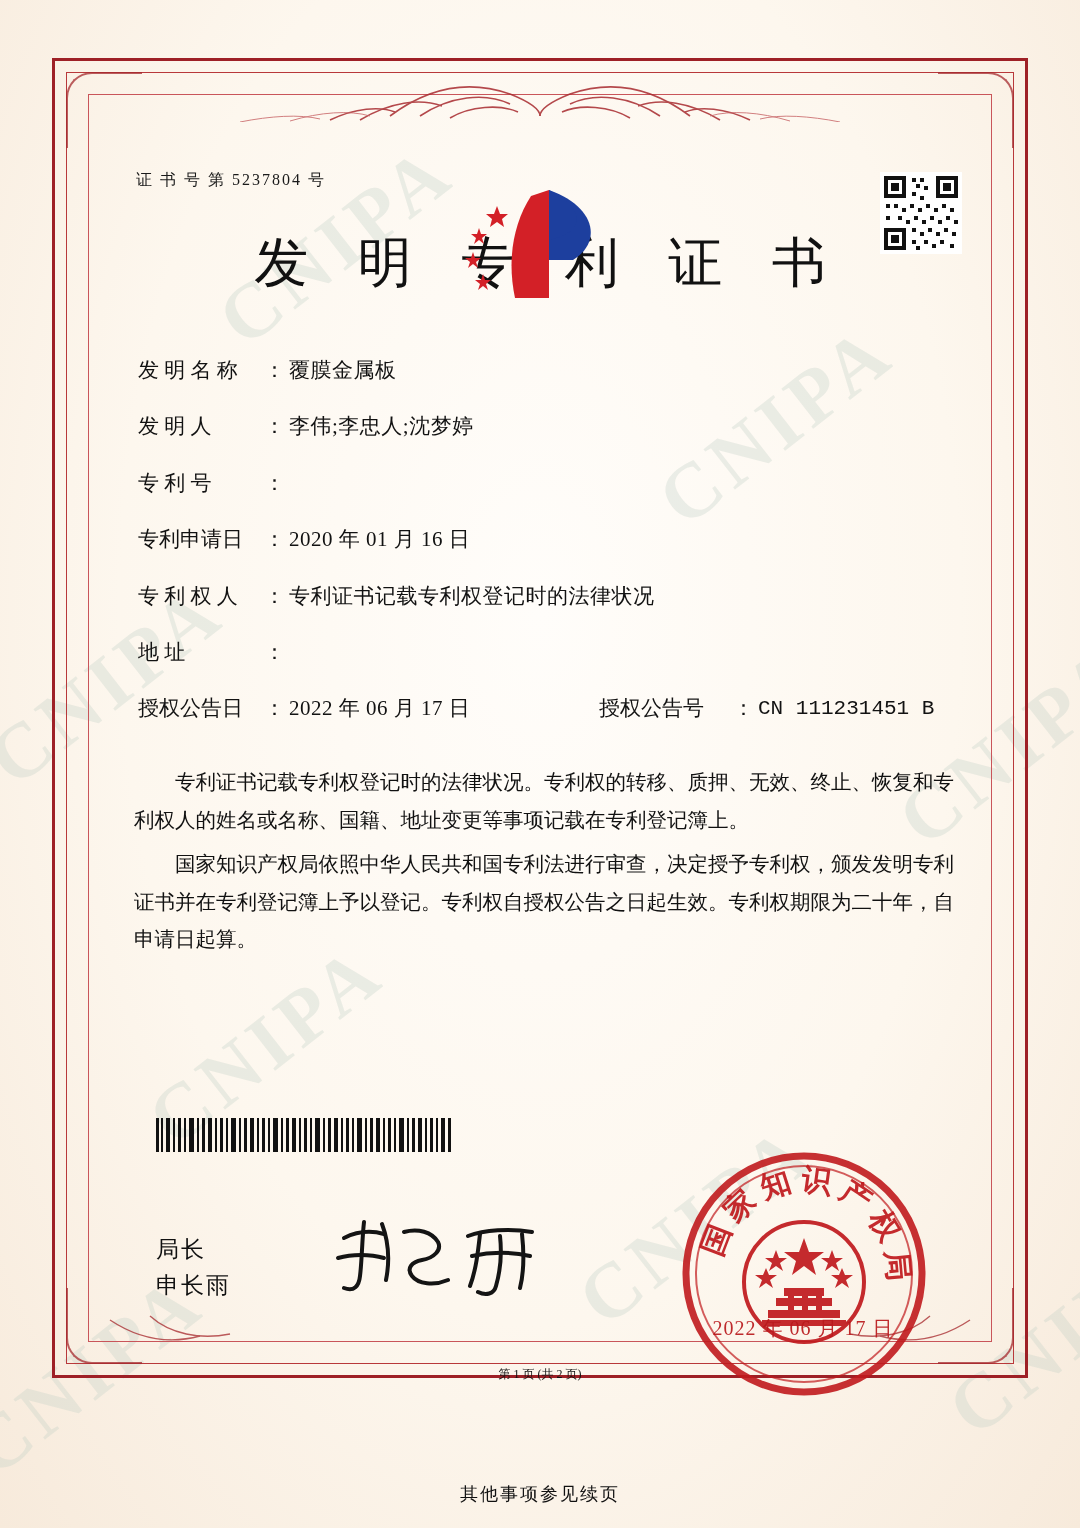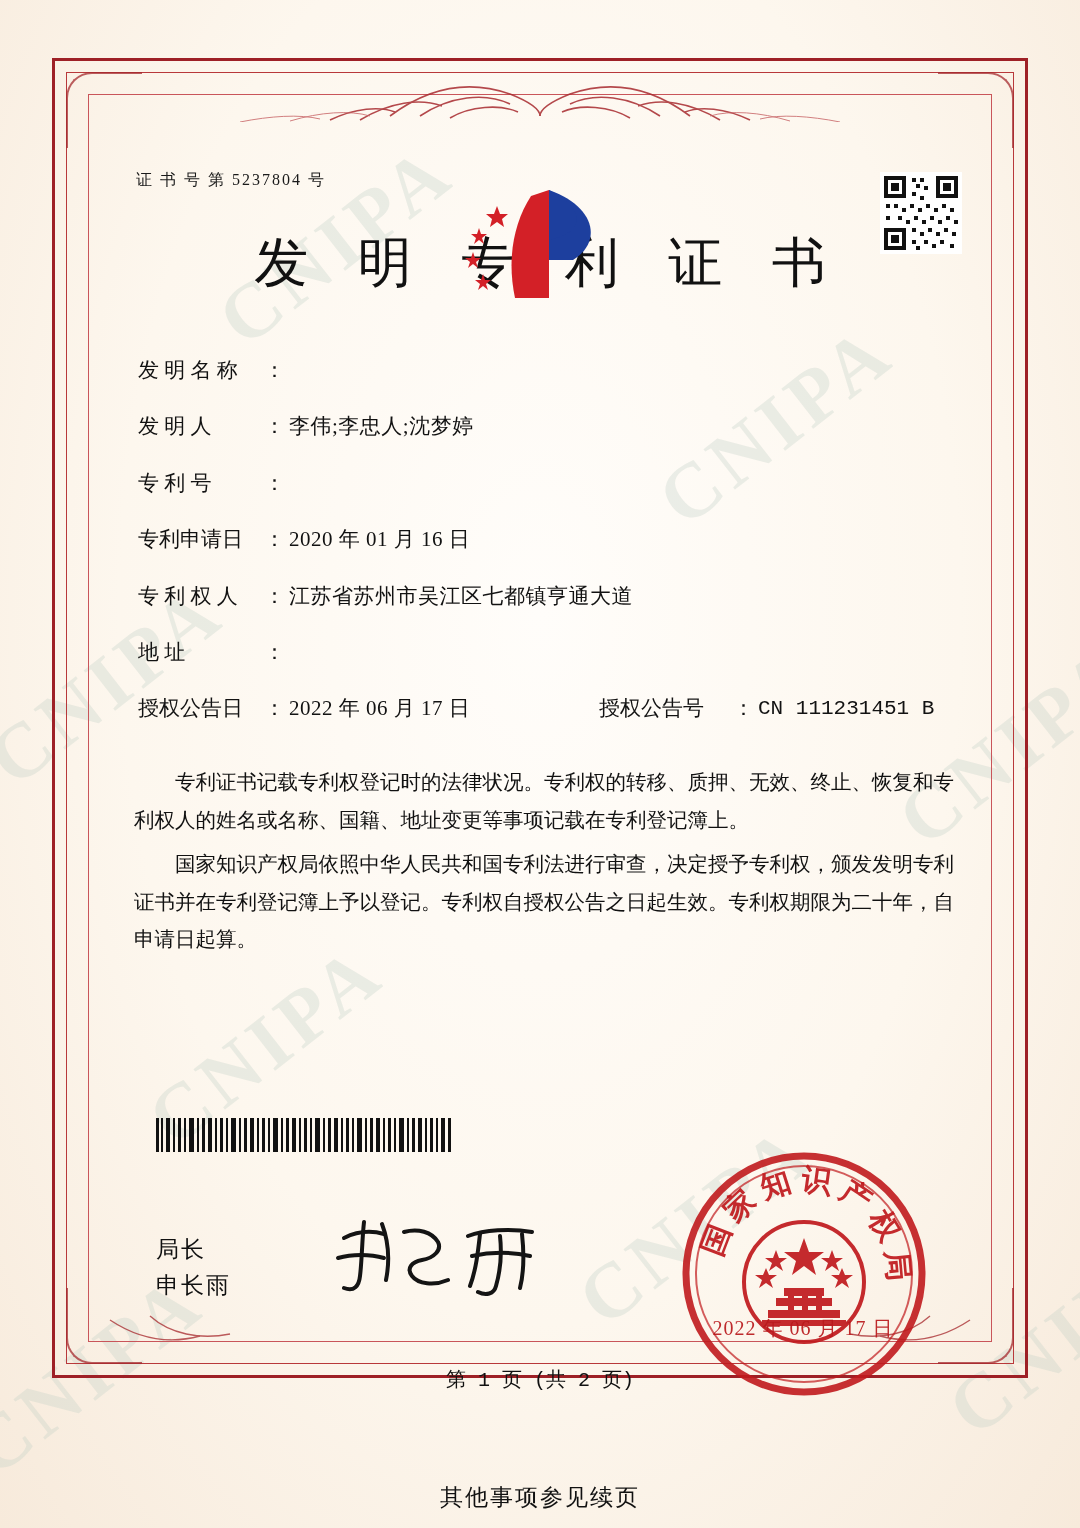--- a/index.html
+++ b/index.html
@@ -239,32 +239,31 @@
     letter-spacing: 1px;
     opacity: 0.92;
   }
 
   .page-num {
     position: absolute;
     left: 0;
     right: 0;
     top: 1366px;
     text-align: center;
-    font-size: 20px;
+    font-size: 12px;
     color: #111;
-    font-family: Liberation Mono, monospace;
   }
 
   .footer-note {
     position: absolute;
     left: 0;
     right: 0;
     top: 1482px;
     text-align: center;
-    font-size: 23px;
+    font-size: 18px;
     color: #111;
     letter-spacing: 2px;
   }
 </style>
 </head>
 <body>
 
 <div id="certificate">
 
   <div class="watermark-layer">
@@ -399,20 +398,21 @@
       </svg>
     </div>
 
     <div class="title">发 明 专 利 证 书</div>
 
     <div class="fields">
 
       <div class="field-row">
         <span class="field-label">发 明 名 称</span>
         <span class="field-colon">：</span>
+        <span class="field-value">覆膜金属板</span>
       </div>
 
       <div class="field-row">
         <span class="field-label">发   明   人</span>
         <span class="field-colon">：</span>
         <span class="field-value">李伟;李忠人;沈梦婷</span>
       </div>
 
       <div class="field-row">
         <span class="field-label">专   利   号</span>
@@ -421,21 +421,21 @@
 
       <div class="field-row">
         <span class="field-label">专利申请日</span>
         <span class="field-colon">：</span>
         <span class="field-value">2020 年 01 月 16 日</span>
       </div>
 
       <div class="field-row">
         <span class="field-label">专 利 权 人</span>
         <span class="field-colon">：</span>
-        <span class="field-value">江苏省苏州市吴江区七都镇亨通大道</span>
+        <span class="field-value">专利证书记载专利权登记时的法律状况</span>
       </div>
 
       <div class="field-row">
         <span class="field-label">地        址</span>
         <span class="field-colon">：</span>
       </div>
 
       <div class="field-row dual">
         <span class="field-label">授权公告日</span>
         <span class="field-colon">：</span>

